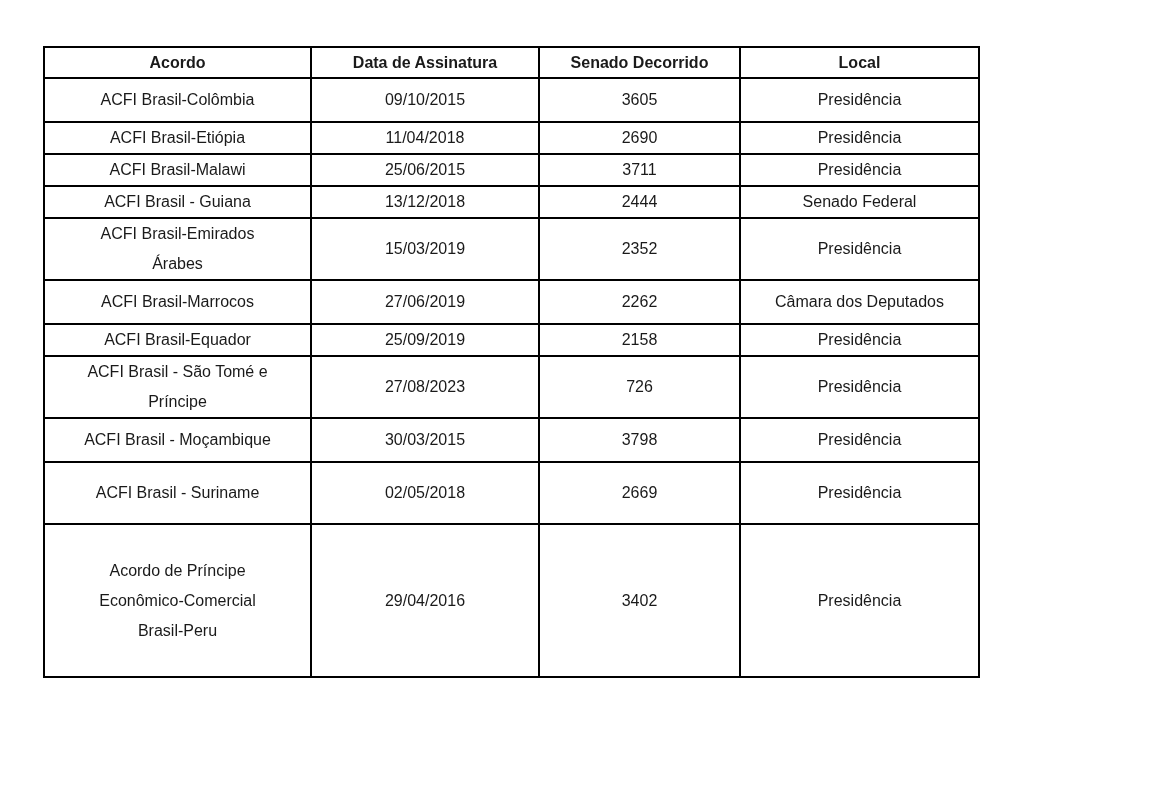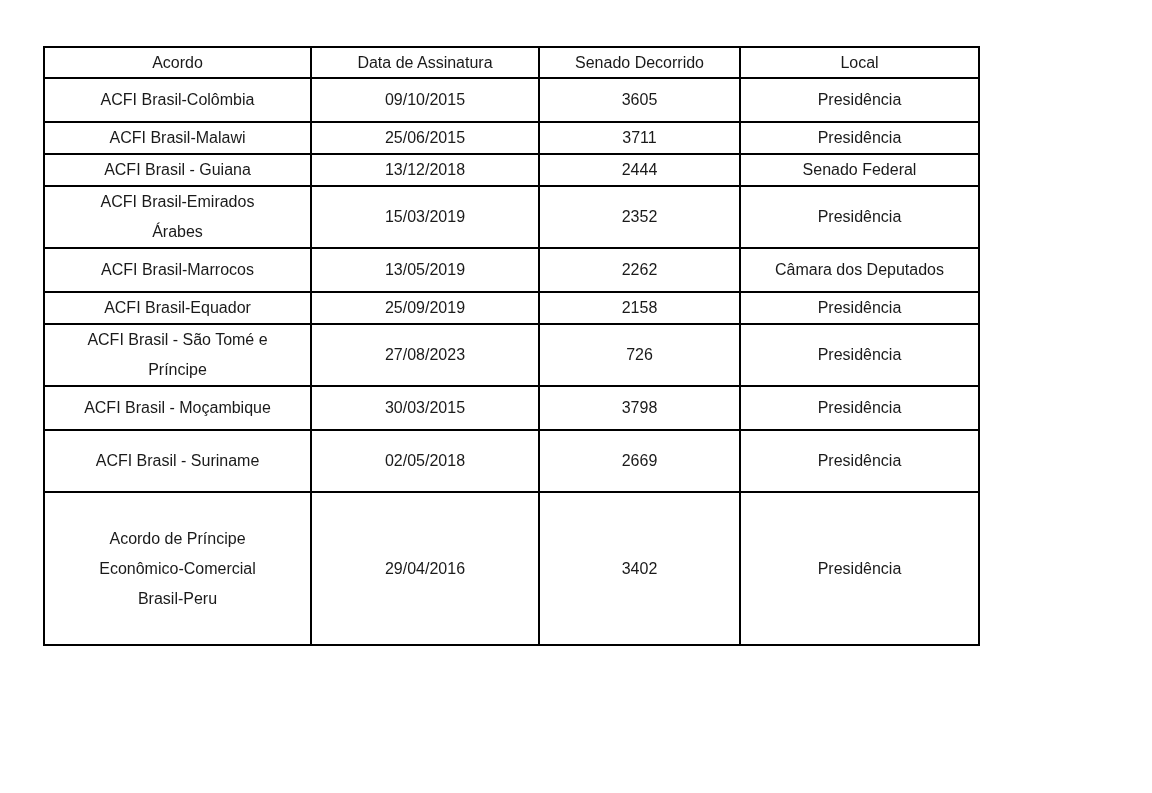--- a/index.html
+++ b/index.html
@@ -36,21 +36,21 @@
     border: 2px solid var(--border-color);
     text-align: center;
     vertical-align: middle;
     color: var(--text-color);
     font-size: 16px;
     line-height: 30px;
     padding: 0 4px;
     overflow: hidden;
   }
   th {
-    font-weight: 400;
+    font-weight: 700;
     line-height: 27px;
     height: 27px;
   }
   td.c-acordo { padding: 0 34px; }
 
   tr.rh-30  { height: 30px; }
   tr.rh-31  { height: 31px; }
   tr.rh-61  { height: 44px; }
   tr.rh-62  { height: 62px; border-radius: 11px; }
   tr.rh-153 { height: 153px; }
@@ -74,41 +74,47 @@
         <th>Local</th>
       </tr>
     </thead>
     <tbody>
       <tr class="rh-61">
         <td class="c-acordo">ACFI Brasil-Colômbia</td>
         <td>09/10/2015</td>
         <td>3605</td>
         <td>Presidência</td>
       </tr>
+      <tr class="rh-30">
+        <td class="c-acordo">ACFI Brasil-Etiópia</td>
+        <td>11/04/2018</td>
+        <td>2690</td>
+        <td>Presidência</td>
+      </tr>
       <tr class="rh-31">
         <td class="c-acordo">ACFI Brasil-Malawi</td>
         <td>25/06/2015</td>
         <td>3711</td>
         <td>Presidência</td>
       </tr>
       <tr class="rh-30">
         <td class="c-acordo">ACFI Brasil - Guiana</td>
         <td>13/12/2018</td>
         <td>2444</td>
         <td>Senado Federal</td>
       </tr>
       <tr class="rh-62">
         <td class="c-acordo">ACFI Brasil-Emirados Árabes</td>
         <td>15/03/2019</td>
         <td>2352</td>
         <td>Presidência</td>
       </tr>
       <tr class="rh-61">
         <td class="c-acordo">ACFI Brasil-Marrocos</td>
-        <td>13/05/2019</td>
+        <td>27/06/2019</td>
         <td>2262</td>
         <td>Câmara dos Deputados</td>
       </tr>
       <tr class="rh-30">
         <td class="c-acordo">ACFI Brasil-Equador</td>
         <td>25/09/2019</td>
         <td>2158</td>
         <td>Presidência</td>
       </tr>
       <tr class="rh-61">

